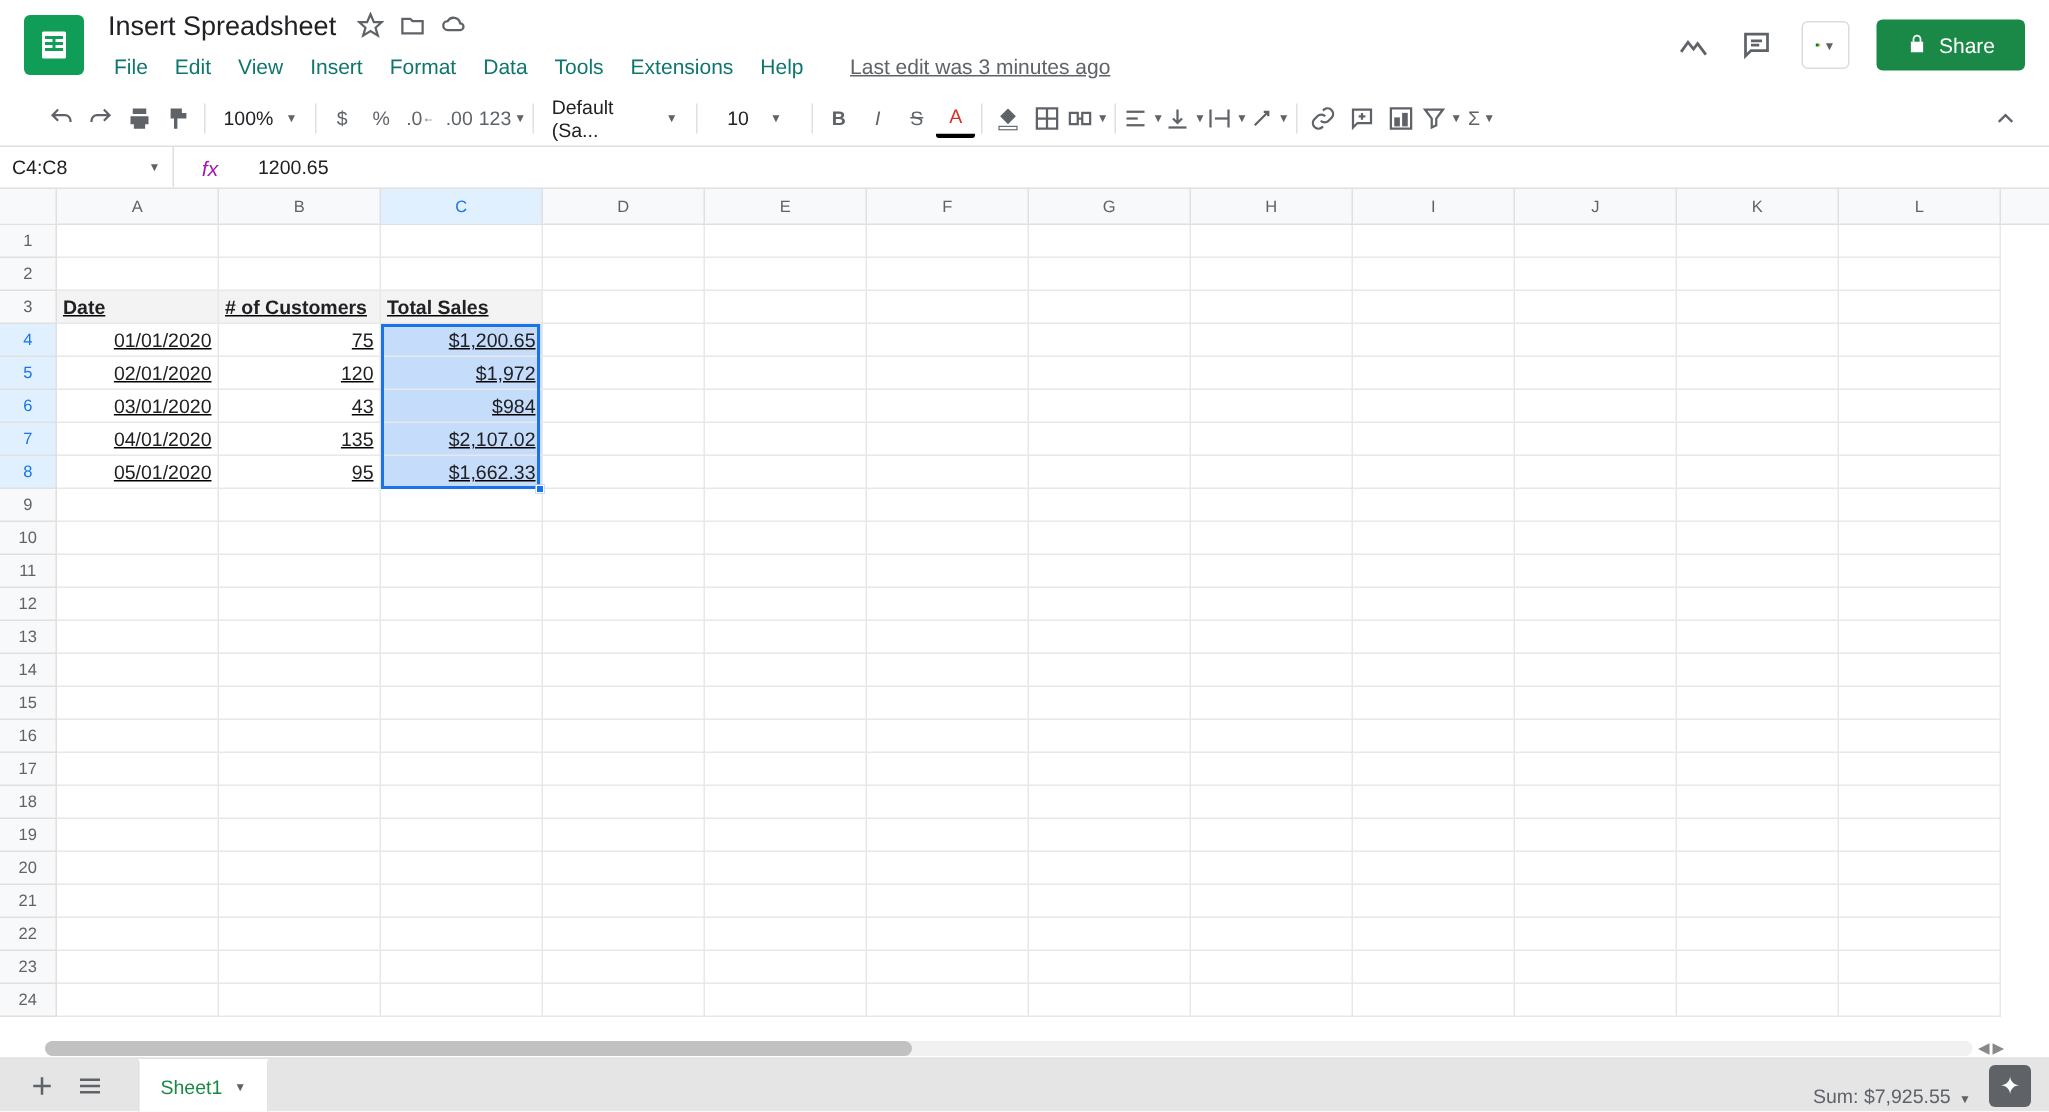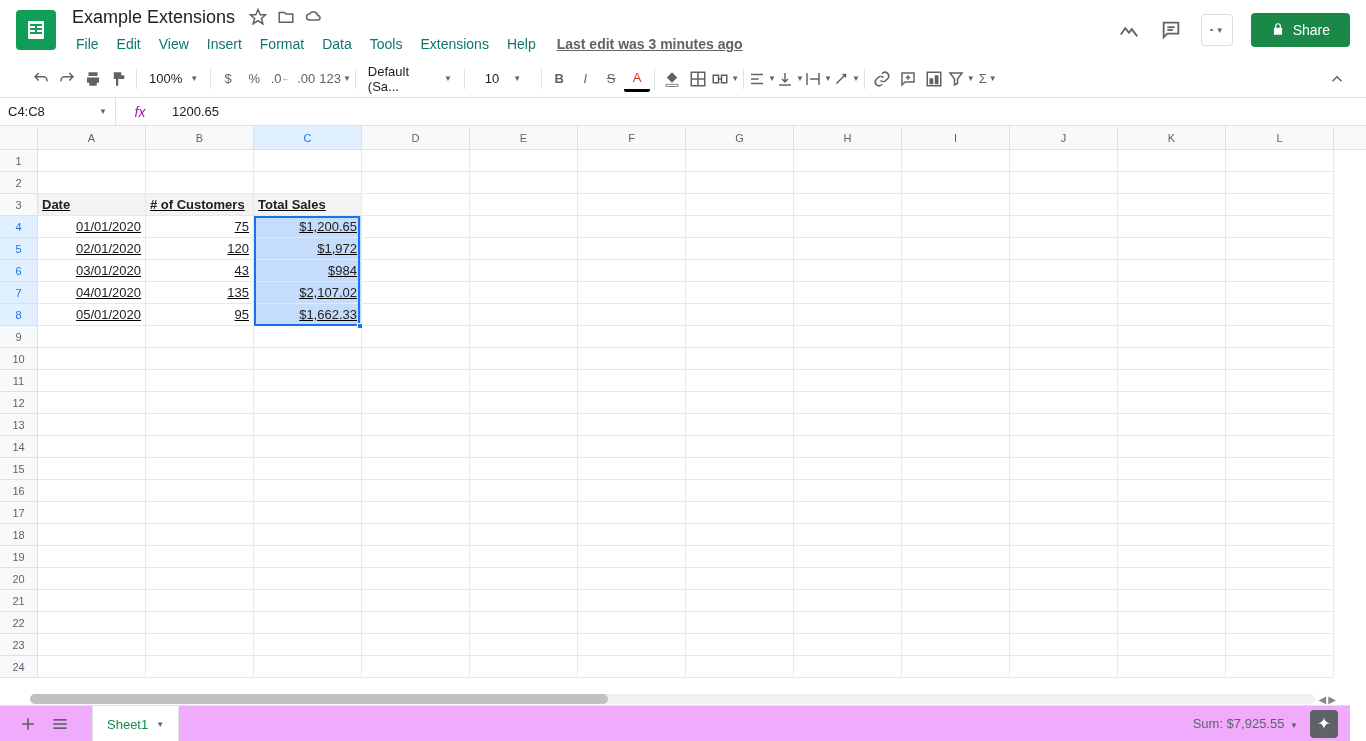--- a/index.html
+++ b/index.html
@@ -8,21 +8,21 @@
 
 .header { display: flex; align-items: center; padding: 8px 16px; height: 60px; }
 .logo { width: 40px; height: 40px; background: #0f9d58; border-radius: 4px; display: flex; align-items: center; justify-content: center; margin-right: 12px; }
 .logo svg { width: 24px; height: 24px; }
 .title-area { flex: 1; }
 .title-row { display: flex; align-items: center; gap: 10px; }
 .doc-title { font-size: 18px; color: #202124; padding: 2px 4px; }
 .title-icon { color: #5f6368; cursor: pointer; }
 .menu-bar { display: flex; gap: 2px; margin-top: 2px; align-items: center; }
 .menu-item { padding: 4px 8px; font-size: 14px; color: #0f766e; cursor: pointer; border-radius: 4px; }
-.last-edit { color: #5f6368; text-decoration: underline; margin-left: 11px; font-size: 14px; cursor: pointer; font-weight: bold; }
+.last-edit { color: #5f6368; text-decoration: underline; margin-left: 21px; font-size: 14px; cursor: pointer; }
 .header-right { display: flex; align-items: center; gap: 18px; }
 .share-btn { background: #1a8947; color: #fff; padding: 9px 20px; border-radius: 4px; border: none; font-size: 14px; font-weight: 500; display: flex; align-items: flex-start; gap: 8px; cursor: pointer; }
 .hdr-icon { color: #5f6368; cursor: pointer; width: 24px; height: 24px; display: flex; align-items: center; justify-content: center; }
 .meet-icon { width: 32px; height: 32px; border: 1px solid #dadce0; border-radius: 4px; display:flex; align-items:center; justify-content:center; padding: 2px 8px; position: relative; }
 
 
 .toolbar { display: flex; align-items: center; padding: 0 16px 0 28px; height: 38px; border-bottom: 1px solid #e0e0e0; gap: 0; }
 .tb-btn { min-width: 26px; height: 26px; display: flex; align-items: center; justify-content: center; color: #5f6368; cursor: pointer; border-radius: 2px; font-size: 13px; }
 .tb-sep { width: 1px; height: 20px; background: #e0e0e0; margin: 0 4px; }
 .tb-zoom { padding: 0 8px; font-size: 13px; color: #202124; display: flex; align-items: center; gap: 6px; }
@@ -62,44 +62,44 @@
 .selection-outline { position: absolute; border: 2px solid #1a73e8; pointer-events: none; }
 .selection-handle { position: absolute; width: 6px; height: 6px; background: #1a73e8; border: 1px solid #fff; }
 
 
 .hscroll { position: absolute; bottom: 36px; left: 30px; right: 30px; height: 12px; display:flex; align-items:center; }
 .hscroll-track { flex:1; height: 10px; background: #f1f1f1; border-radius: 5px; position: relative; }
 .hscroll-thumb { position: absolute; left: 0; width: 45%; height: 10px; background: #c1c1c1; border-radius: 5px; }
 .hscroll-arrows { display:flex; gap: 2px; margin-left: 4px; color:#888; font-size:10px;}
 
 
-.sheet-bar { position: absolute; bottom: 0; left: 0; right: 16px; height: 36px; border-top: 1px solid #e0e0e0; display: flex; align-items: center; padding: 0 12px; background: #f0abfc; }
+.sheet-bar { position: absolute; bottom: 0; left: 0; right: 0; height: 36px; border-top: 1px solid #e0e0e0; display: flex; align-items: center; padding: 0 12px; background: #e5e5e5; }
 .sheet-add, .sheet-menu { width: 32px; height: 32px; display: flex; align-items: center; justify-content: center; color: #5f6368; cursor: pointer; }
 .sheet-tab { padding: 0 14px; height: 36px; display: flex; align-items: center; gap: 6px; font-size: 13px; color: #1a8947; font-weight: 500; border-top: 2px solid transparent; background: #fff; border-left: 1px solid #e0e0e0; border-right: 1px solid #e0e0e0; cursor: pointer; margin-left: 16px; }
-.status-right { margin-left: auto; display: flex; align-items: center; gap: 12px; font-size: 13px; color: #5f6368; }
+.status-right { margin-left: auto; display: flex; align-items: flex-end; gap: 12px; font-size: 13px; color: #5f6368; }
 .explore-btn { width: 28px; height: 28px; background: #5f6368; border-radius: 4px; display: flex; align-items:center; justify-content:center; color:#fff; font-size:16px;}
 
 svg { display: block; }
 </style>
 </head>
 <body>
 
 <div class="header">
   <div class="logo">
     <svg viewBox="0 0 24 24" fill="#fff">
         <rect x="4" y="3" width="16" height="18" rx="1" fill="#fff"></rect>
         <rect x="6" y="6" width="12" height="2" fill="#0f9d58"></rect>
         <rect x="6" y="10" width="12" height="2" fill="#0f9d58"></rect>
         <rect x="6" y="14" width="12" height="2" fill="#0f9d58"></rect>
         <rect x="11" y="6" width="2" height="10" fill="#0f9d58"></rect>
       </svg>
   </div>
   <div class="title-area">
     <div class="title-row">
-      <span class="doc-title">Example Extensions</span>
+      <span class="doc-title">Insert Spreadsheet</span>
       <span class="title-icon">
           <svg width="18" height="18" viewBox="0 0 24 24" fill="none" stroke="#5f6368" stroke-width="2">
             <polygon points="12,2 15,9 22,9 16.5,14 18.5,21 12,17 5.5,21 7.5,14 2,9 9,9"></polygon>
           </svg>
         </span>
       <span class="title-icon">
           <svg width="18" height="18" viewBox="0 0 24 24" fill="none" stroke="#5f6368" stroke-width="2">
             <path d="M3 6h7l2 2h9v11H3z"></path>
           </svg>
         </span>

